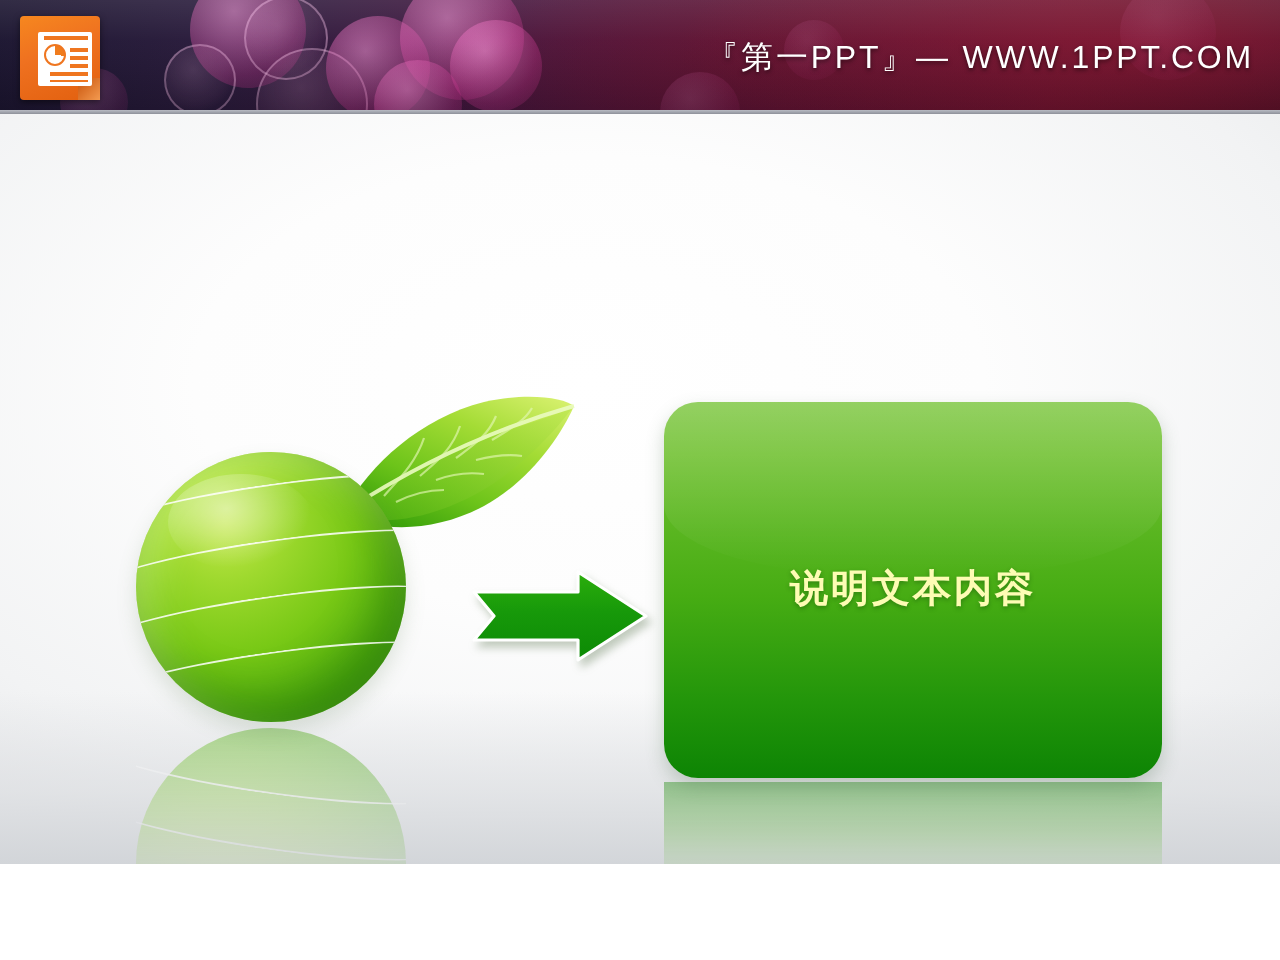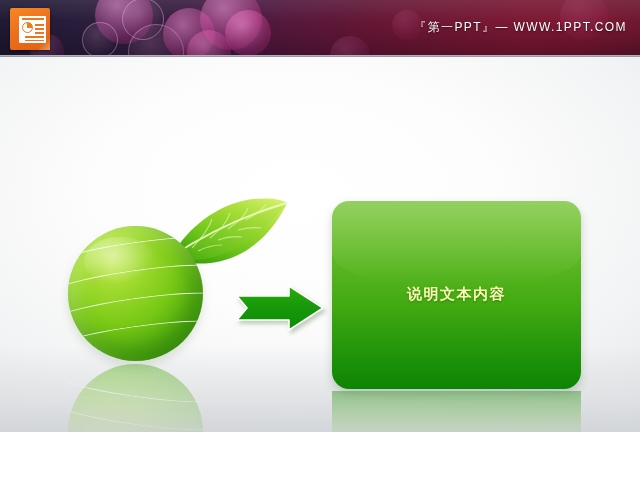--- a/index.html
+++ b/index.html
@@ -31,21 +31,21 @@
     background:linear-gradient(160deg,#f6871f 0%,#ef7120 42%,#e2600f 100%);
     border-radius:2px; box-shadow:0 1px 3px rgba(0,0,0,.5); }
   #logo-fold{ position:absolute; right:0; bottom:0; width:11px; height:11px;
     background:linear-gradient(135deg,#c9540c,#f39a50); }
   #logo-doc{ position:absolute; left:9px; top:8px; width:27px; height:27px; background:#fff; border-radius:1px; }
   #logo-pie{ position:absolute; left:2.5px; top:6px; width:11px; height:11px; border-radius:50%;
     background:conic-gradient(#f07c1d 0deg 95deg, #fff 95deg 360deg); border:1.4px solid #ef7620; }
   .logo-line{ position:absolute; right:2.5px; height:1.6px; background:#ef7620; }
   #logo-topbar{ position:absolute; left:2.5px; top:2px; right:2.5px; height:2.4px; background:#ef7620; }
 
-  #hdr-text{ position:absolute; right:13px; top:19px; color:#ffffff; font-size:12px;
+  #hdr-text{ position:absolute; right:13px; top:19px; color:#ffffff; font-size:16px;
     letter-spacing:1.4px; white-space:nowrap; text-shadow:0 1px 2px rgba(0,0,0,.55); font-weight:400; }
 
   
   #slide{
     position:absolute; left:0; top:57px; width:640px; height:375px; overflow:hidden;
     background:
       radial-gradient(ellipse 520px 300px at 46% 36%, #ffffff 0%, #fdfdfd 38%, #f2f3f4 74%, #e6e7e9 100%);
   }
   #floor-shade{ position:absolute; left:0; bottom:0; width:640px; height:86px;
     background:linear-gradient(180deg, rgba(228,229,232,0) 0%, rgba(221,223,226,.75) 58%, rgba(209,212,216,.95) 100%); }
@@ -79,21 +79,21 @@
   #arrow{ position:absolute; left:235px; top:228px; width:90px; height:46px;
     filter:drop-shadow(2px 3px 2px rgba(80,110,70,.35)); }
 
   
   #box{ position:absolute; left:332px; top:144px; width:249px; height:188px; border-radius:17px;
     background:linear-gradient(180deg,#7cc63f 0%,#6fc02f 14%,#46ac13 52%,#22950a 80%,#0d8404 100%);
     box-shadow:0 4px 9px rgba(80,110,80,.28); }
   #box-gloss{ position:absolute; left:0; top:0; width:100%; height:46%; border-radius:17px 17px 40% 40%;
     background:linear-gradient(180deg, rgba(255,255,255,.18), rgba(255,255,255,0)); }
   #box-text{ position:absolute; left:0; top:50%; width:100%; transform:translateY(-52%);
-    text-align:center; color:#fdfcb4; font-size:15px; font-weight:bold; letter-spacing:1.5px;
+    text-align:center; color:#fdfcb4; font-size:19px; font-weight:bold; letter-spacing:1.5px;
     text-shadow:0 1px 2px rgba(20,80,10,.45); }
   #box-refl{ position:absolute; left:332px; top:334px; width:249px; height:78px; border-radius:0 0 17px 17px;
     background:linear-gradient(180deg,#188906 0%,#45ab13 34%,#8cca62 66%,#d6e9c6 88%, rgba(240,245,238,0) 100%);
     opacity:.45;
     -webkit-mask-image:linear-gradient(180deg, rgba(0,0,0,.9) 0%, rgba(0,0,0,.35) 48%, rgba(0,0,0,0) 92%);
     mask-image:linear-gradient(180deg, rgba(0,0,0,.9) 0%, rgba(0,0,0,.35) 48%, rgba(0,0,0,0) 92%); }
 
   
   #footer{ position:absolute; left:0; top:432px; width:640px; height:48px; background:#ffffff; }
 </style>

